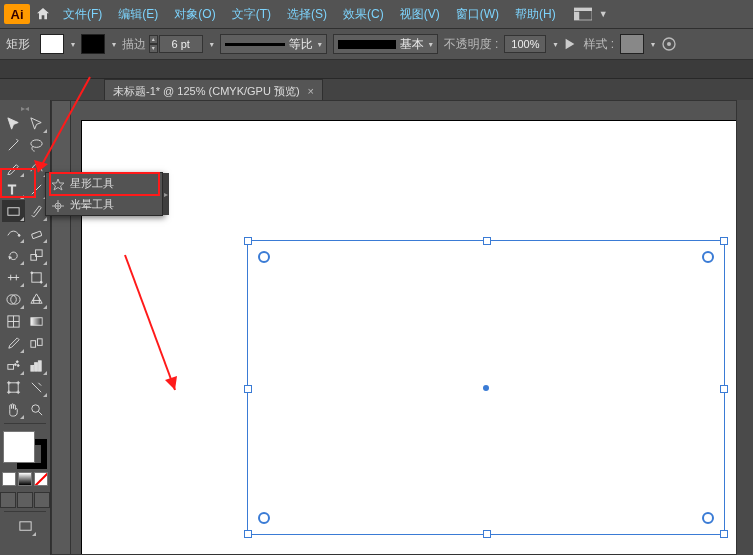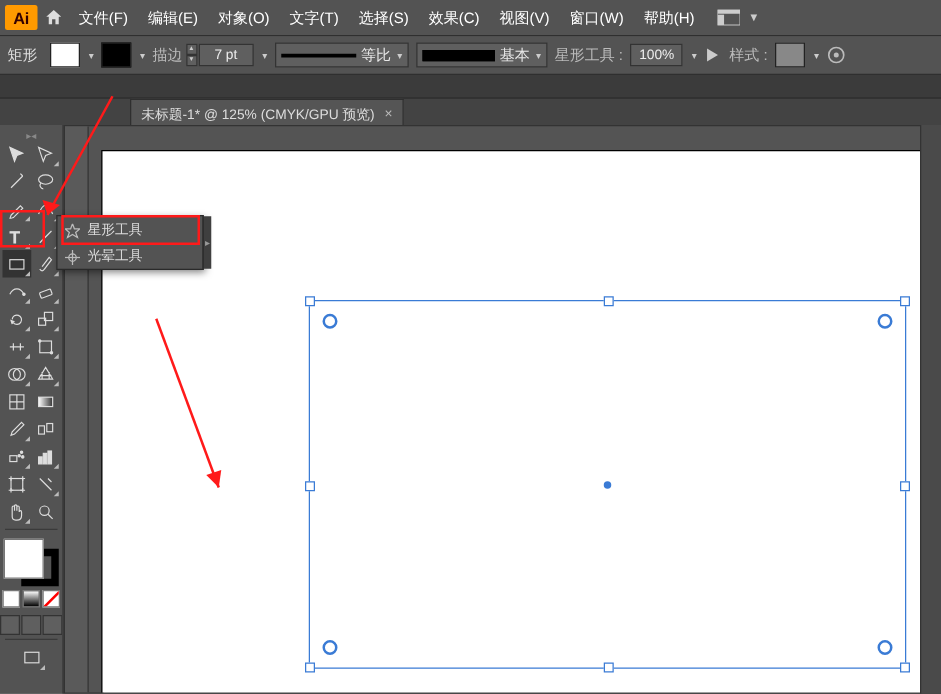--- a/index.html
+++ b/index.html
@@ -3,21 +3,21 @@
 <meta charset="utf-8">
 <style>
 html,body{margin:0;padding:0;width:753px;height:555px;background:#b1b1b1;font-family:"Microsoft YaHei",Arial,sans-serif;font-size:12px;color:#e8e8e8;overflow:hidden;}
 .app{width:753px;height:555px;position:relative;background:#4b4b4b;}
 
 
 .menubar{height:28px;background:#535353;display:flex;align-items:center;gap:2px;padding-left:4px;border-bottom:1px solid #2f2f2f;}
 .ai-logo{width:26px;height:20px;background:#ff9a00;color:#330000;font-weight:bold;display:flex;align-items:center;justify-content:center;font-size:13px;border-radius:2px;}
 .home-ic{width:22px;height:22px;display:flex;align-items:center;justify-content:center;}
 .home-ic svg{width:16px;height:16px;fill:#ddd;}
-.menubar .mi{padding:0 7px;line-height:28px;color:#ffffff;cursor:default;}
+.menubar .mi{padding:0 7px;line-height:28px;color:#7dd3fc;cursor:default;}
 .doclayout-ic{width:24px;height:22px;margin-left:6px;display:flex;align-items:center;justify-content:center;}
 .doclayout-ic svg{width:18px;height:14px;fill:#ccc;}
 .tri-dn{margin-left:2px;font-size:9px;color:#ccc;}
 
 
 .ctrlbar{height:30px;background:#535353;border-bottom:1px solid #2f2f2f;display:flex;align-items:center;padding:0 6px;gap:6px;}
 .ctxlabel{color:#ddd;margin-right:4px;}
 .swatch{width:22px;height:18px;border:1px solid #222;position:relative;display:flex;align-items:center;justify-content:center;}
 .swatch.white{background:#fff;}
 .swatch.black{background:#000;}
@@ -144,37 +144,37 @@
       <span class="drop-tri">▾</span>
     <span class="swatch black"></span>
       <span class="drop-tri">▾</span>
 
     <span class="lbl">描边 :</span>
     <div class="numfield">
       <div class="spin">
           <div>▴</div>
           <div>▾</div>
         </div>
-      <span>7 pt</span>
+      <span>6 pt</span>
     </div>
       <span class="drop-tri">▾</span>
 
     <div class="selwrap">
       <div class="stroke-preview"></div>
         <span>等比</span>
         <span class="drop-tri">▾</span>
     </div>
 
     <div class="selwrap">
       <div class="stroke-preview thick"></div>
         <span>基本</span>
         <span class="drop-tri">▾</span>
     </div>
 
-    <span class="lbl">星形工具 :</span>
+    <span class="lbl">不透明度 :</span>
     <div class="opfield">
         <span>100%</span>
       </div>
       <span class="drop-tri">▾</span>
     <svg class="playic" viewBox="0 0 16 16">
         <polygon points="3,2 13,8 3,14" fill="#ccc"></polygon>
       </svg>
 
     <span class="lbl">样式 :</span>
     <span class="swatch grey"></span>

